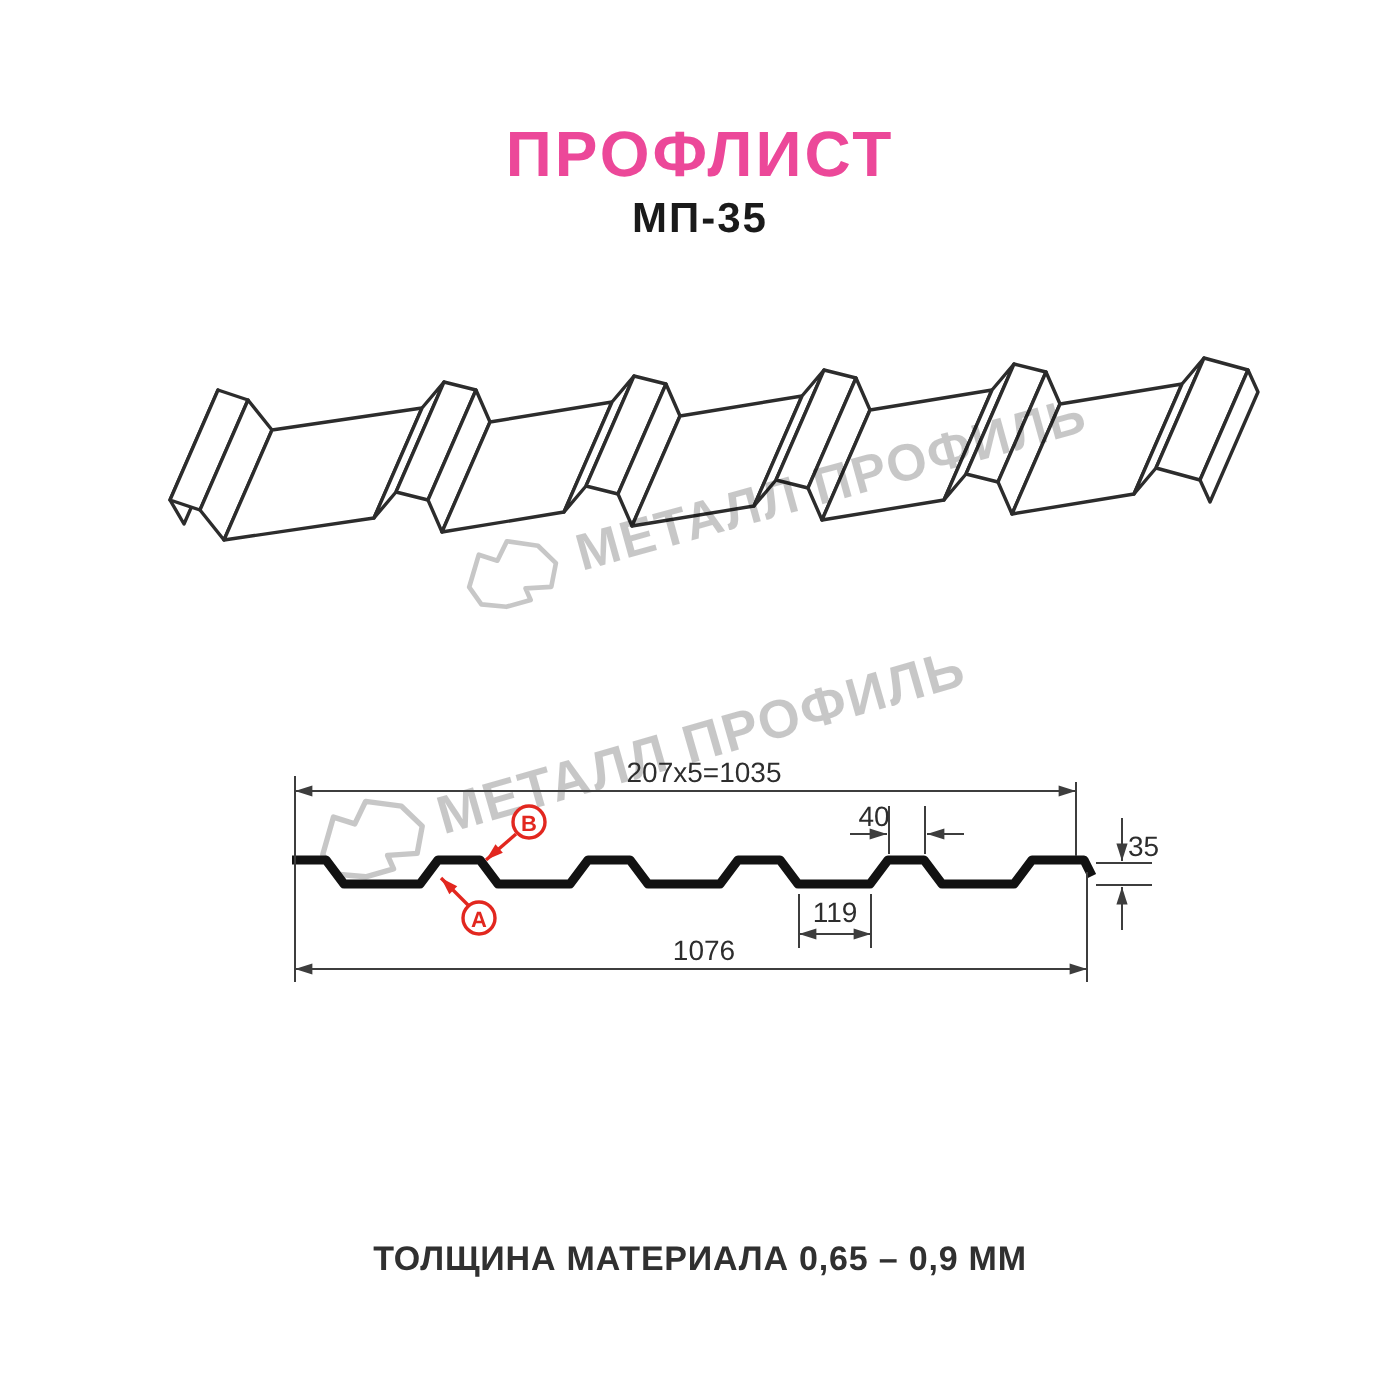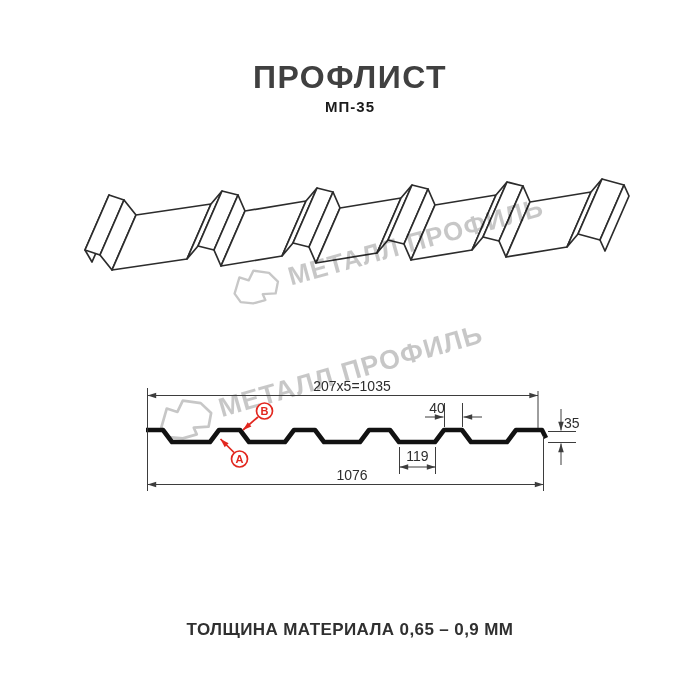--- a/index.html
+++ b/index.html
@@ -1,21 +1,21 @@
 <!DOCTYPE html>
 <html><head>
 <meta charset="utf-8">
 <style>
   html,body{margin:0;padding:0;background:#ffffff;}
   .page{position:relative;width:700px;height:700px;background:#fff;overflow:hidden;
         font-family:"Liberation Sans",sans-serif;}
   .title{position:absolute;top:59px;left:0;width:700px;text-align:center;
-         font-size:32px;font-weight:800;letter-spacing:1.5px;color:#404040;}
+         font-size:32px;font-weight:800;letter-spacing:1.5px;color:#ec4899;}
   .subtitle{position:absolute;top:98px;left:0;width:700px;text-align:center;
-         font-size:15px;font-weight:700;letter-spacing:1px;color:#1a1a1a;}
+         font-size:21px;font-weight:700;letter-spacing:1px;color:#1a1a1a;}
   .footer{position:absolute;top:620px;left:0;width:700px;text-align:center;
          font-size:17px;font-weight:700;letter-spacing:.4px;color:#303030;}
   svg.layer{position:absolute;left:0;top:0;}
   .iso-face{fill:#ffffff;stroke:#2c2c2c;stroke-width:1.7;stroke-linejoin:round;}
   .profile-line{fill:none;stroke:#121212;stroke-width:4.6;stroke-linejoin:round;stroke-linecap:butt;}
   .dim-line{stroke:#3d3d3d;stroke-width:1;fill:none;}
   .dim-text{font-size:14px;fill:#2d2d2d;font-family:"Liberation Sans",sans-serif;}
   .red-stroke{stroke:#e2271f;stroke-width:1.7;fill:none;}
   .red-circle{stroke:#e2271f;stroke-width:1.7;fill:#ffffff;}
   .red-label{font-size:11px;font-weight:700;fill:#e2271f;font-family:"Liberation Sans",sans-serif;}

